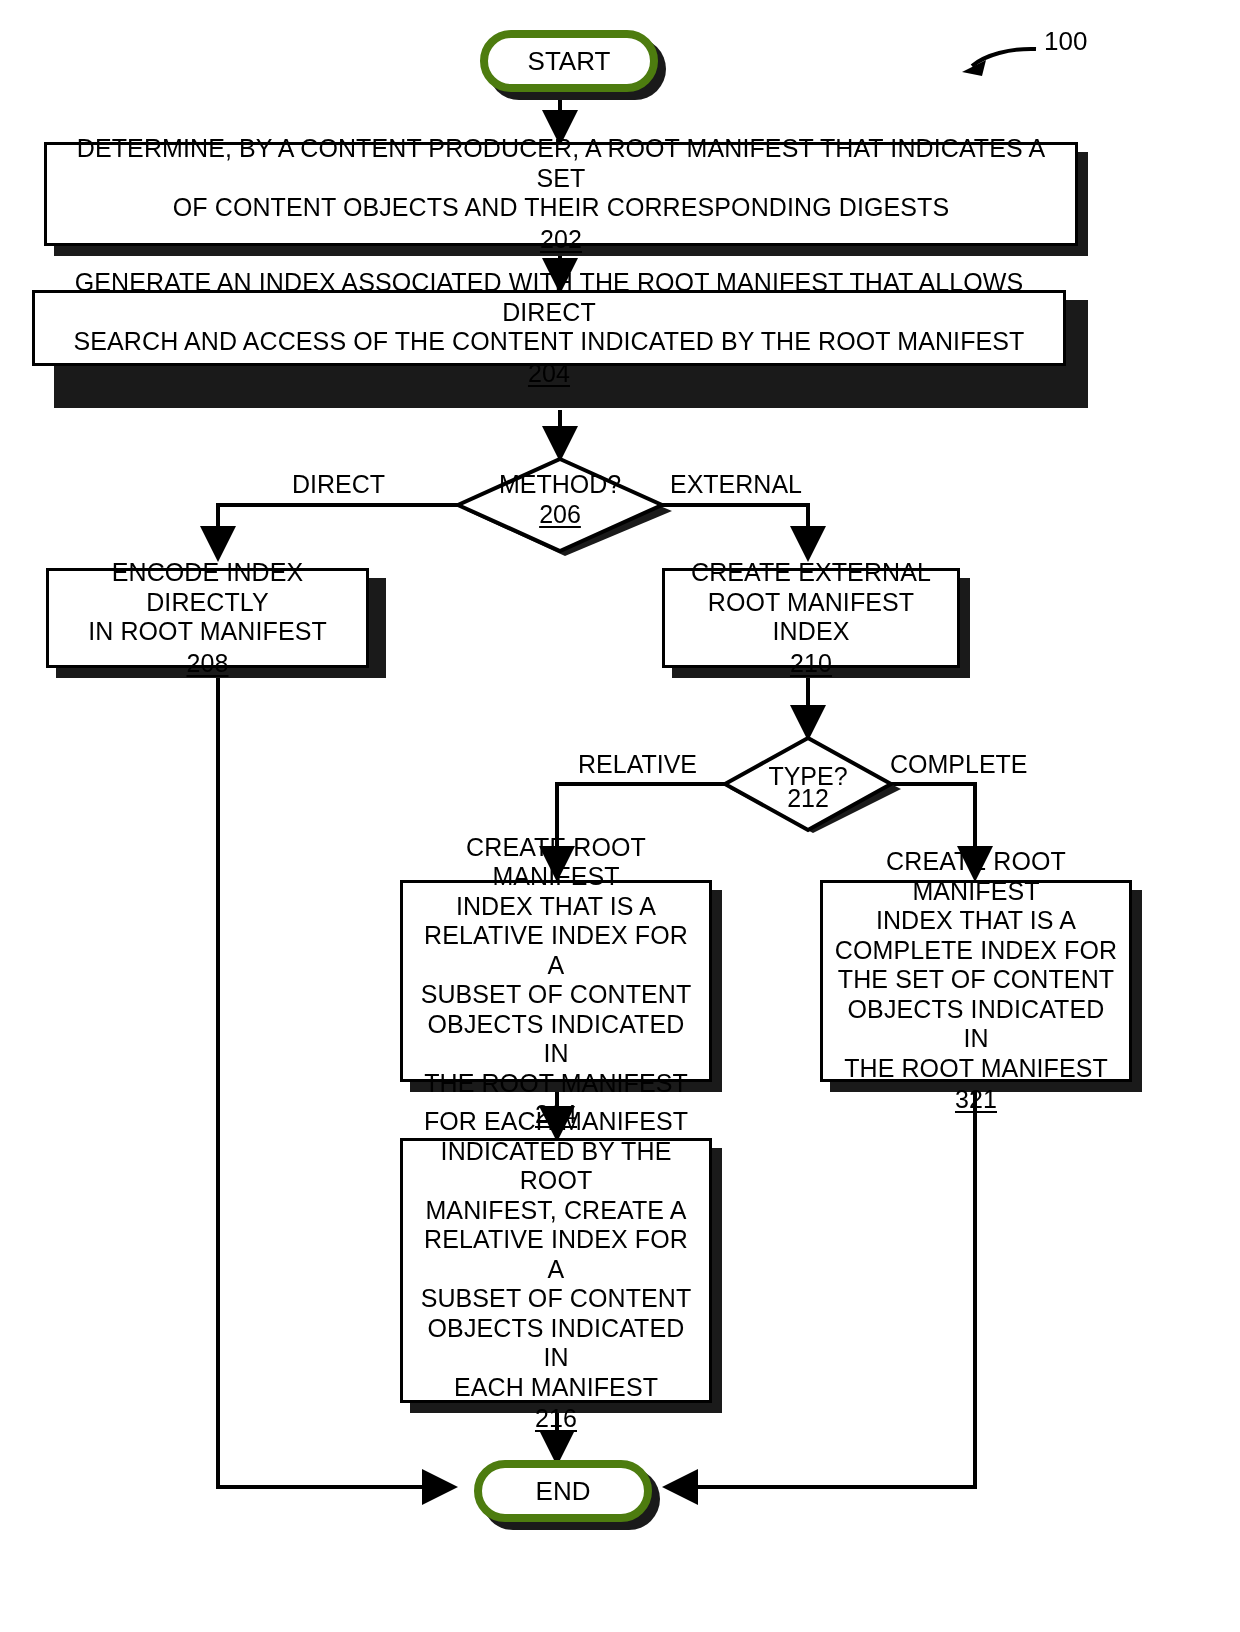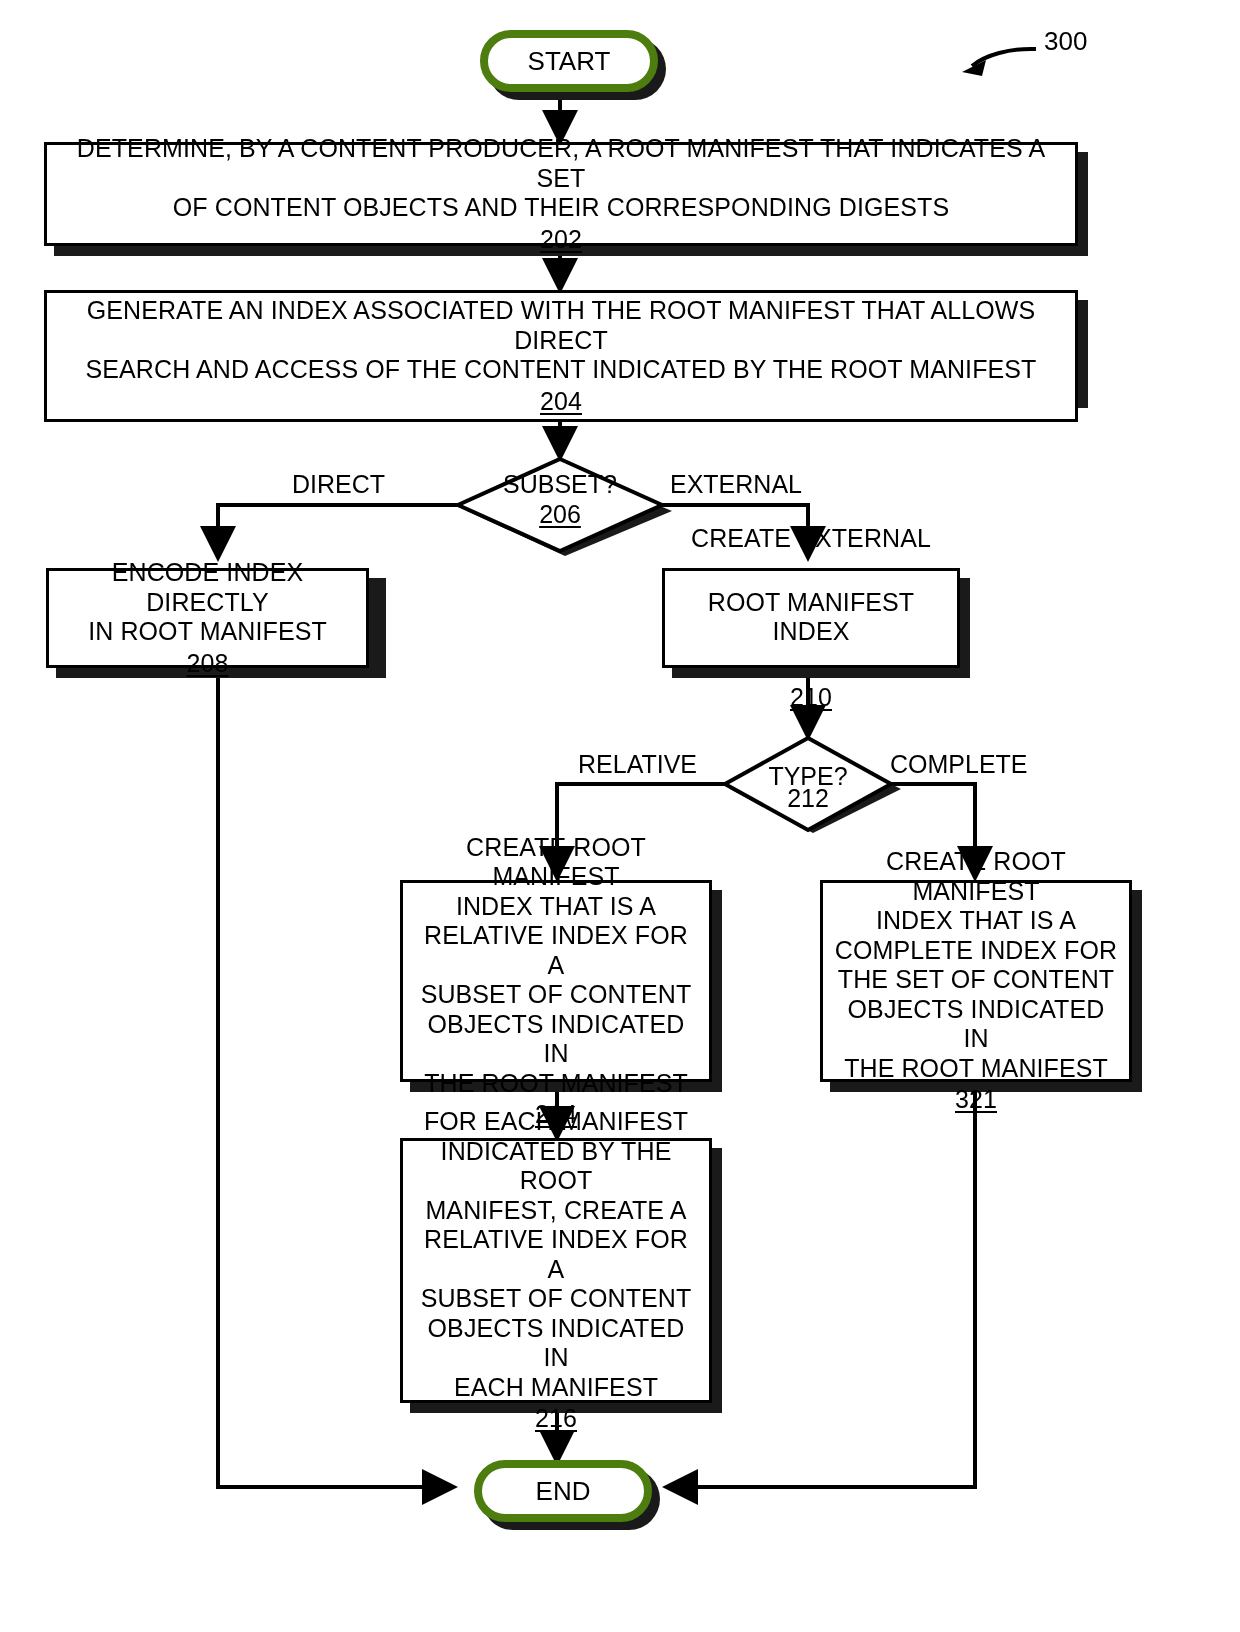--- a/index.html
+++ b/index.html
@@ -141,56 +141,56 @@
       <path d="M 813 745 L 901 789 L 813 833 L 730 789 Z" fill="#1a1a1a" stroke="none"></path>
       <path d="M 808 738 L 891 784 L 808 830 L 725 784 Z" fill="#ffffff" stroke="#000000" stroke-width="4"></path>
     </g>
 
     <g fill="none" stroke="#000000" stroke-width="4">
       <path d="M 1036 49 C 1010 48 985 55 972 66"></path>
     </g>
     <path d="M 962 72 L 986 60 L 982 76 Z" fill="#000000"></path>
   </svg>
 
-  <div class="fig-num t28" style="left:1044px; top:26px;">300</div>
+  <div class="fig-num t28" style="left:1044px; top:26px;">100</div>
 
   <div class="terminator-shadow" style="left:488px; top:38px; width:178px; height:62px;"></div>
   <div class="terminator t28" style="left:480px; top:30px; width:178px; height:62px;">
     <span>START</span>
   </div>
 
   <div class="shadow" style="left:54px; top:152px; width:1034px; height:104px;"></div>
   <div class="node t26" style="left:44px; top:142px; width:1034px; height:104px;">
     <div class="body">DETERMINE, BY A CONTENT PRODUCER, A ROOT MANIFEST THAT INDICATES A SET</div>
     <div class="body">OF CONTENT OBJECTS AND THEIR CORRESPONDING DIGESTS</div>
     <div class="body ref">202</div>
   </div>
 
   <div class="shadow" style="left:54px; top:300px; width:1034px; height:108px;"></div>
-  <div class="node t26" style="left:44px; top:290px; width:1034px; height:132px;">
+  <div class="node t26" style="left:32px; top:290px; width:1034px; height:76px;">
     <div class="body">GENERATE AN INDEX ASSOCIATED WITH THE ROOT MANIFEST THAT ALLOWS DIRECT</div>
     <div class="body">SEARCH AND ACCESS OF THE CONTENT INDICATED BY THE ROOT MANIFEST</div>
     <div class="body ref">204</div>
   </div>
 
-  <div class="diamond-text t26" style="left:486px; top:470px; width:148px;">SUBSET?</div>
+  <div class="diamond-text t26" style="left:486px; top:470px; width:148px;">METHOD?</div>
   <div class="diamond-text t26 ref" style="left:486px; top:500px; width:148px; text-decoration:underline; text-underline-offset:3px;">206</div>
 
   <div class="edge-label t26" style="left:292px; top:470px;">DIRECT</div>
   <div class="edge-label t26" style="left:670px; top:470px;">EXTERNAL</div>
 
   <div class="shadow" style="left:56px; top:578px; width:330px; height:100px;"></div>
   <div class="node t26" style="left:46px; top:568px; width:323px; height:100px;">
     <div class="body">ENCODE INDEX DIRECTLY</div>
     <div class="body">IN ROOT MANIFEST</div>
     <div class="body ref">208</div>
   </div>
 
   <div class="shadow" style="left:672px; top:578px; width:298px; height:100px;"></div>
-  <div class="node t26" style="left:662px; top:568px; width:298px; height:100px;gap:34px;">
+  <div class="node t26" style="left:662px; top:568px; width:298px; height:100px;">
     <div class="body">CREATE EXTERNAL</div>
     <div class="body">ROOT MANIFEST INDEX</div>
     <div class="body ref">210</div>
   </div>
 
   <div class="diamond-text t26" style="left:744px; top:750px; width:128px;margin-top:12px;">TYPE?</div>
   <div class="diamond-text t26" style="left:744px; top:784px; width:128px; text-underline-offset:3px;">212</div>
 
   <div class="edge-label t26" style="left:578px; top:750px;">RELATIVE</div>
   <div class="edge-label t26" style="left:890px; top:750px;">COMPLETE</div>

